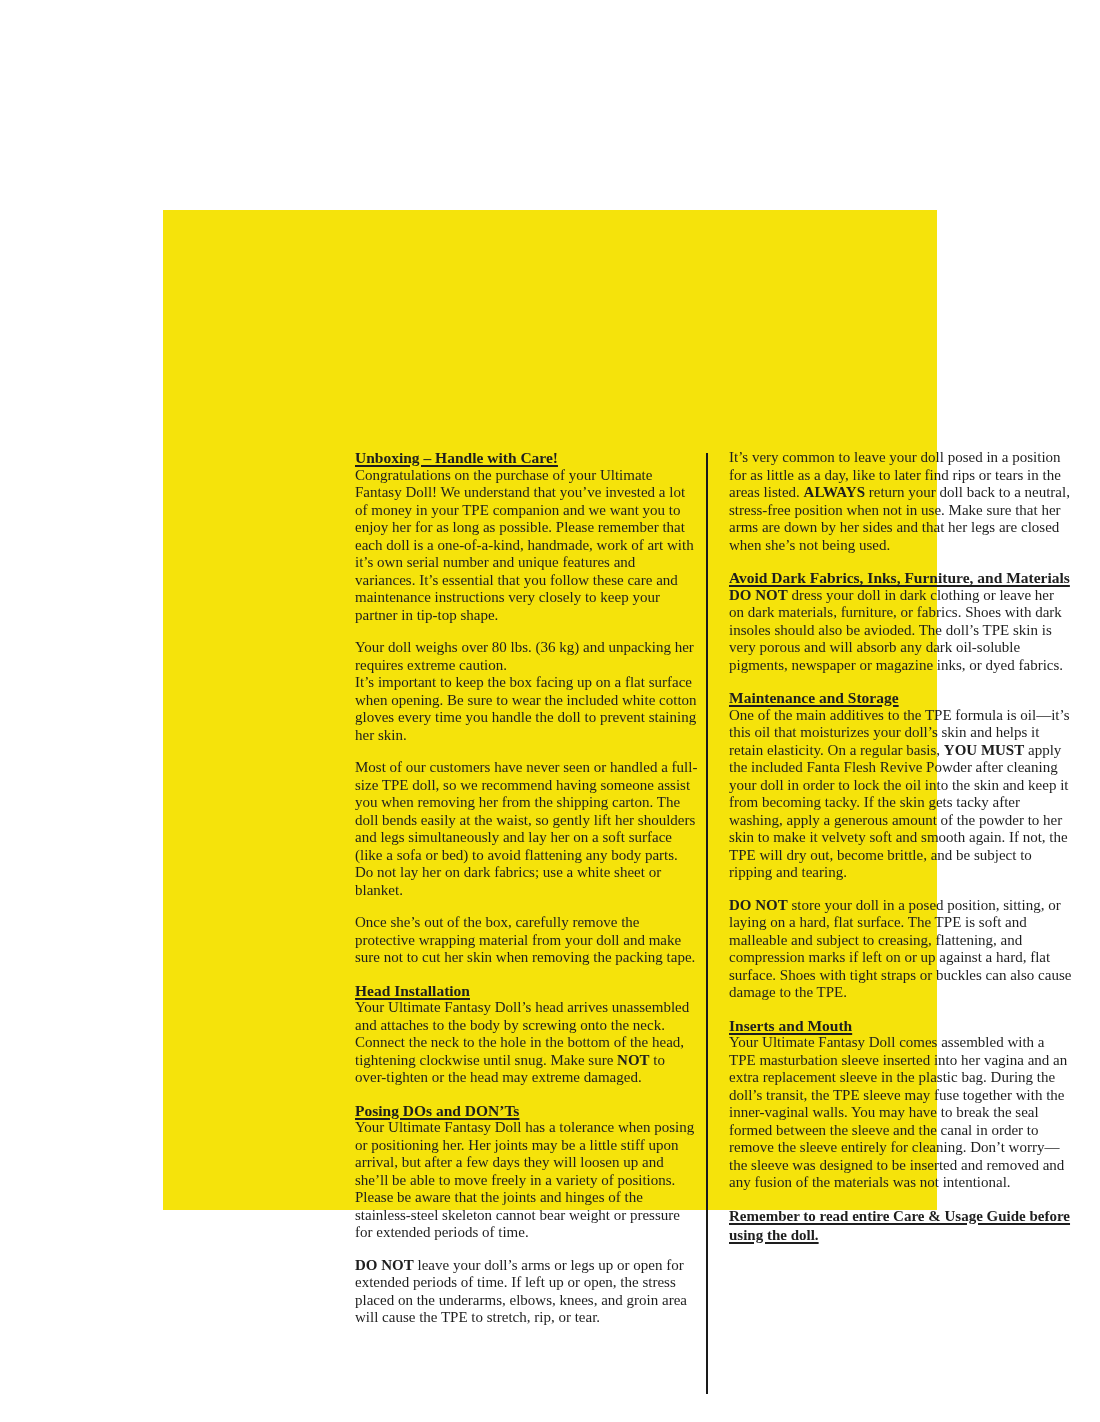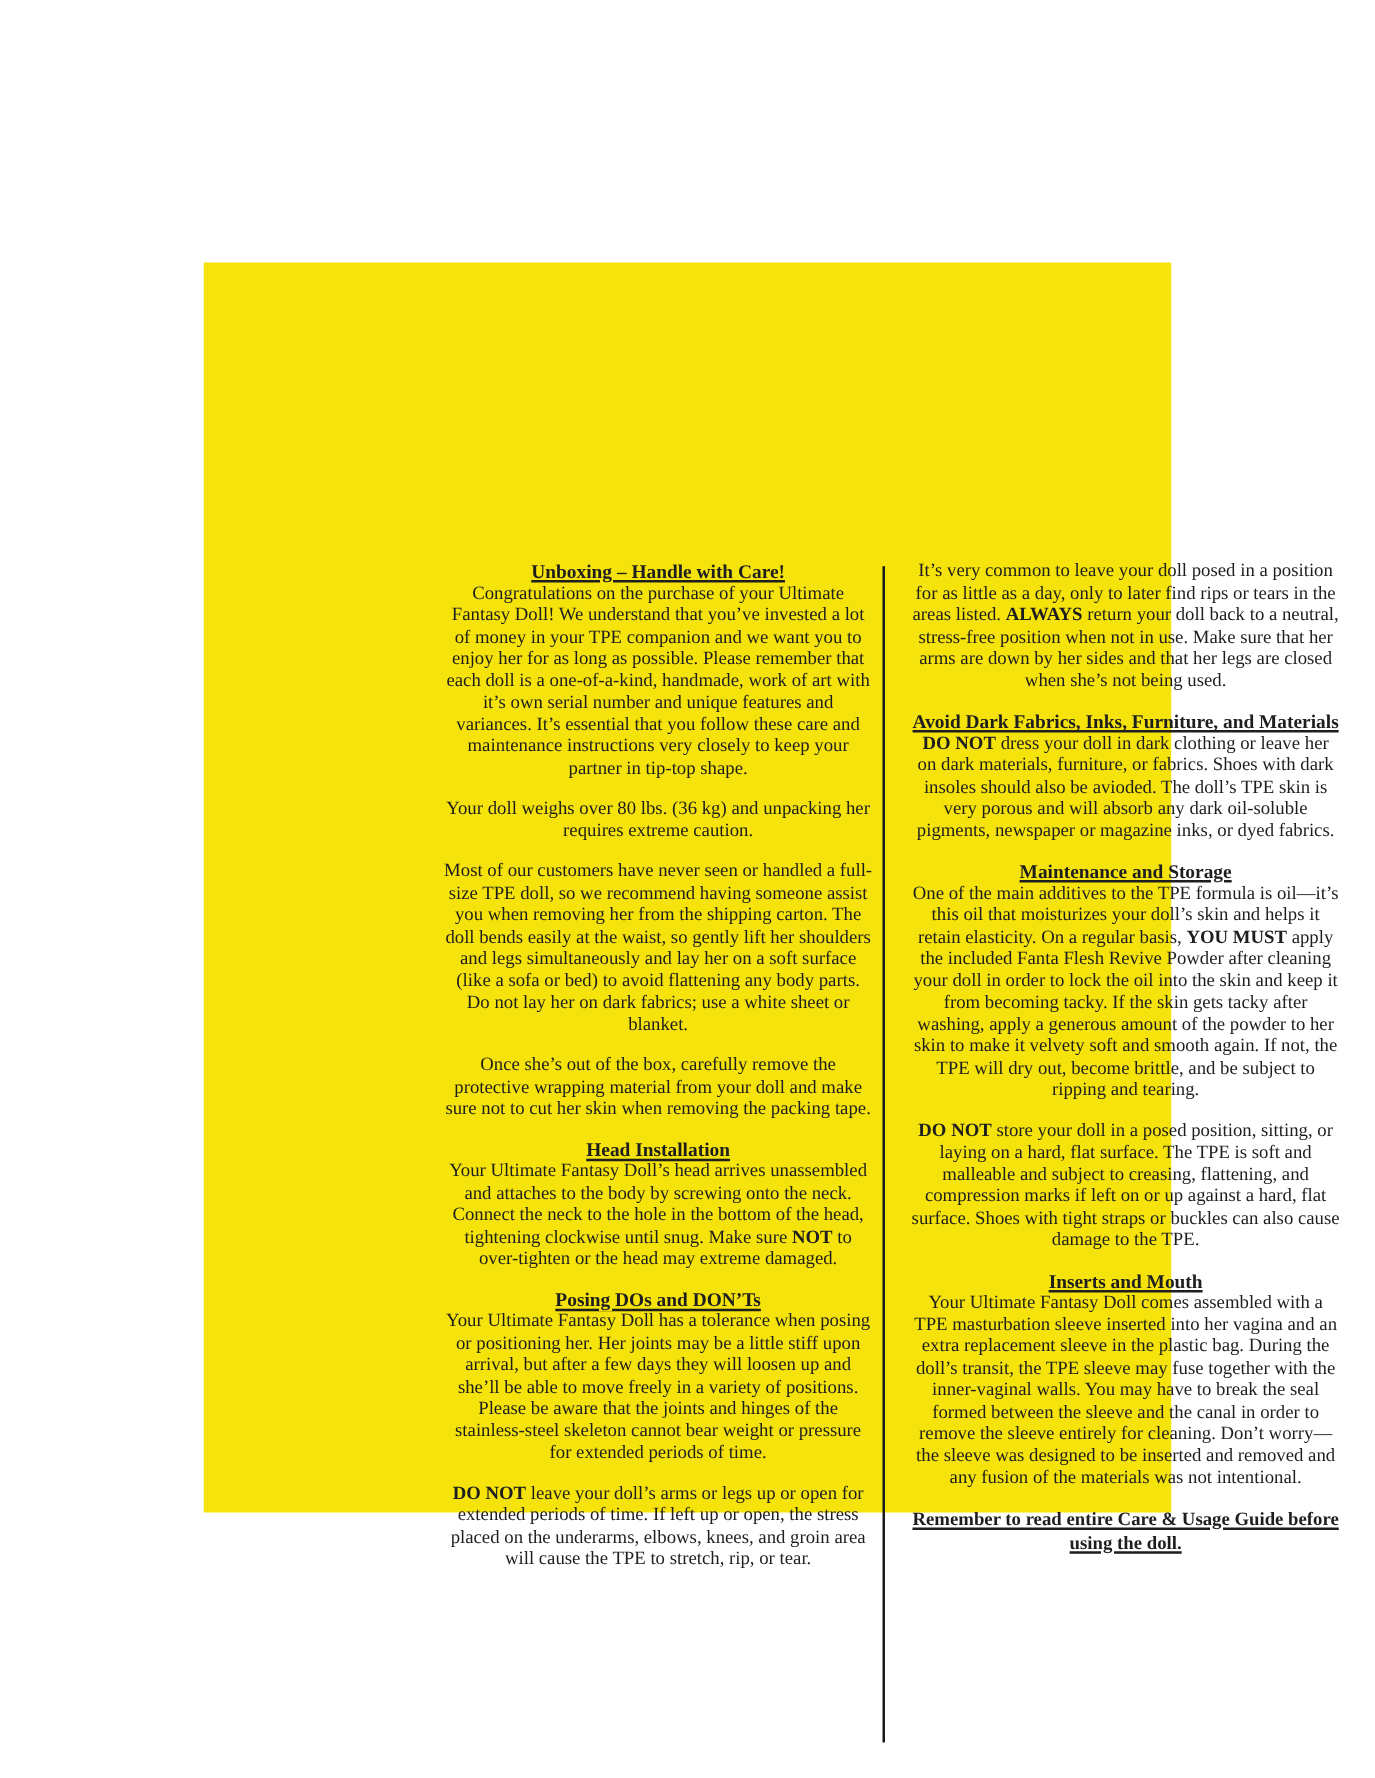--- a/index.html
+++ b/index.html
@@ -28,21 +28,21 @@
     top: 243px;
     width: 2px;
     height: 941px;
   }
   .col {
     position: absolute;
     top: 239px;
     width: 343px;
     font-size: 15px;
     line-height: 17.5px;
-    text-align: center;
+    text-align: left;
   }
   .col-left  { left: 192px; }
   .col-right { left: 566px; }
   .heading {
     font-weight: bold;
     font-size: 15.5px;
     text-decoration: underline;
     text-decoration-thickness: 1.5px;
     text-underline-offset: 2px;
     margin: 0;
@@ -66,31 +66,31 @@
   }
 </style>
 </head>
 <body>
 
 <div class="sheet" style="background: rgb(245, 227, 11); color: rgb(30, 30, 30);">
   <div class="divider" style="background: rgb(26, 26, 26);"></div>
   <div class="col col-left">
       <div class="heading">Unboxing – Handle with Care!</div>
       <div class="para"><span>Congratulations on the purchase of your Ultimate Fantasy Doll! We understand that you’ve invested a lot of money in your TPE companion and we want you to enjoy her for as long as possible. Please remember that each doll is a one-of-a-kind, handmade, work of art with it’s own serial number and unique features and variances. It’s essential that you follow these care and maintenance instructions very closely to keep your partner in tip-top shape.</span></div>
-      <div class="para"><span>Your doll weighs over 80 lbs. (36 kg) and unpacking her requires extreme caution.</span><br></div>
+      <div class="para"><span>Your doll weighs over 80 lbs. (36 kg) and unpacking her requires extreme caution.</span><br><span>It’s important to keep the box facing up on a flat surface when opening. Be sure to wear the included white cotton gloves every time you handle the doll to prevent staining her skin.</span></div>
       <div class="para"><span>Most of our customers have never seen or handled a full-size TPE doll, so we recommend having someone assist you when removing her from the shipping carton. The doll bends easily at the waist, so gently lift her shoulders and legs simultaneously and lay her on a soft surface (like a sofa or bed) to avoid flattening any body parts. Do not lay her on dark fabrics; use a white sheet or blanket.</span></div>
       <div class="para"><span>Once she’s out of the box, carefully remove the protective wrapping material from your doll and make sure not to cut her skin when removing the packing tape.</span></div>
       <div class="heading block-gap">Head Installation</div>
       <div class="para"><span>Your Ultimate Fantasy Doll’s head arrives unassembled and attaches to the body by screwing onto the neck. Connect the neck to the hole in the bottom of the head, tightening clockwise until snug. Make sure </span><span class="b">NOT</span><span> to over-tighten or the head may extreme damaged.</span></div>
       <div class="heading block-gap">Posing DOs and DON’Ts</div>
       <div class="para"><span>Your Ultimate Fantasy Doll has a tolerance when posing or positioning her. Her joints may be a little stiff upon arrival, but after a few days they will loosen up and she’ll be able to move freely in a variety of positions. Please be aware that the joints and hinges of the stainless-steel skeleton cannot bear weight or pressure for extended periods of time.</span></div>
       <div class="para"><span class="b">DO NOT</span><span> leave your doll’s arms or legs up or open for extended periods of time. If left up or open, the stress placed on the underarms, elbows, knees, and groin area will cause the TPE to stretch, rip, or tear.</span></div>
     </div>
   <div class="col col-right">
-      <div class="para"><span>It’s very common to leave your doll posed in a position for as little as a day, only to later find rips or tears in the areas listed. </span><span class="b">ALWAYS</span><span> return your doll back to a neutral, stress-free position when not in use. Make sure that her arms are down by her sides and that her legs are closed when she’s not being used.</span></div>
+      <div class="para"><span>It’s very common to leave your doll posed in a position for as little as a day, like to later find rips or tears in the areas listed. </span><span class="b">ALWAYS</span><span> return your doll back to a neutral, stress-free position when not in use. Make sure that her arms are down by her sides and that her legs are closed when she’s not being used.</span></div>
       <div class="heading block-gap">Avoid Dark Fabrics, Inks, Furniture, and Materials</div>
       <div class="para"><span class="b">DO NOT</span><span> dress your doll in dark clothing or leave her on dark materials, furniture, or fabrics. Shoes with dark insoles should also be avioded. The doll’s TPE skin is very porous and will absorb any dark oil-soluble pigments, newspaper or magazine inks, or dyed fabrics.</span></div>
       <div class="heading block-gap">Maintenance and Storage</div>
       <div class="para"><span>One of the main additives to the TPE formula is oil—it’s this oil that moisturizes your doll’s skin and helps it retain elasticity. On a regular basis, </span><span class="b">YOU MUST</span><span> apply the included Fanta Flesh Revive Powder after cleaning your doll in order to lock the oil into the skin and keep it from becoming tacky. If the skin gets tacky after washing, apply a generous amount of the powder to her skin to make it velvety soft and smooth again. If not, the TPE will dry out, become brittle, and be subject to ripping and tearing.</span></div>
       <div class="para"><span class="b">DO NOT</span><span> store your doll in a posed position, sitting, or laying on a hard, flat surface. The TPE is soft and malleable and subject to creasing, flattening, and compression marks if left on or up against a hard, flat surface. Shoes with tight straps or buckles can also cause damage to the TPE.</span></div>
       <div class="heading block-gap">Inserts and Mouth</div>
       <div class="para"><span>Your Ultimate Fantasy Doll comes assembled with a TPE masturbation sleeve inserted into her vagina and an extra replacement sleeve in the plastic bag. During the doll’s transit, the TPE sleeve may fuse together with the inner-vaginal walls. You may have to break the seal formed between the sleeve and the canal in order to remove the sleeve entirely for cleaning. Don’t worry—the sleeve was designed to be inserted and removed and any fusion of the materials was not intentional.</span></div>
       <div class="para note"><span class="b u">Remember to read entire Care &amp; Usage Guide before using the doll.</span></div>
     </div>
 </div>

